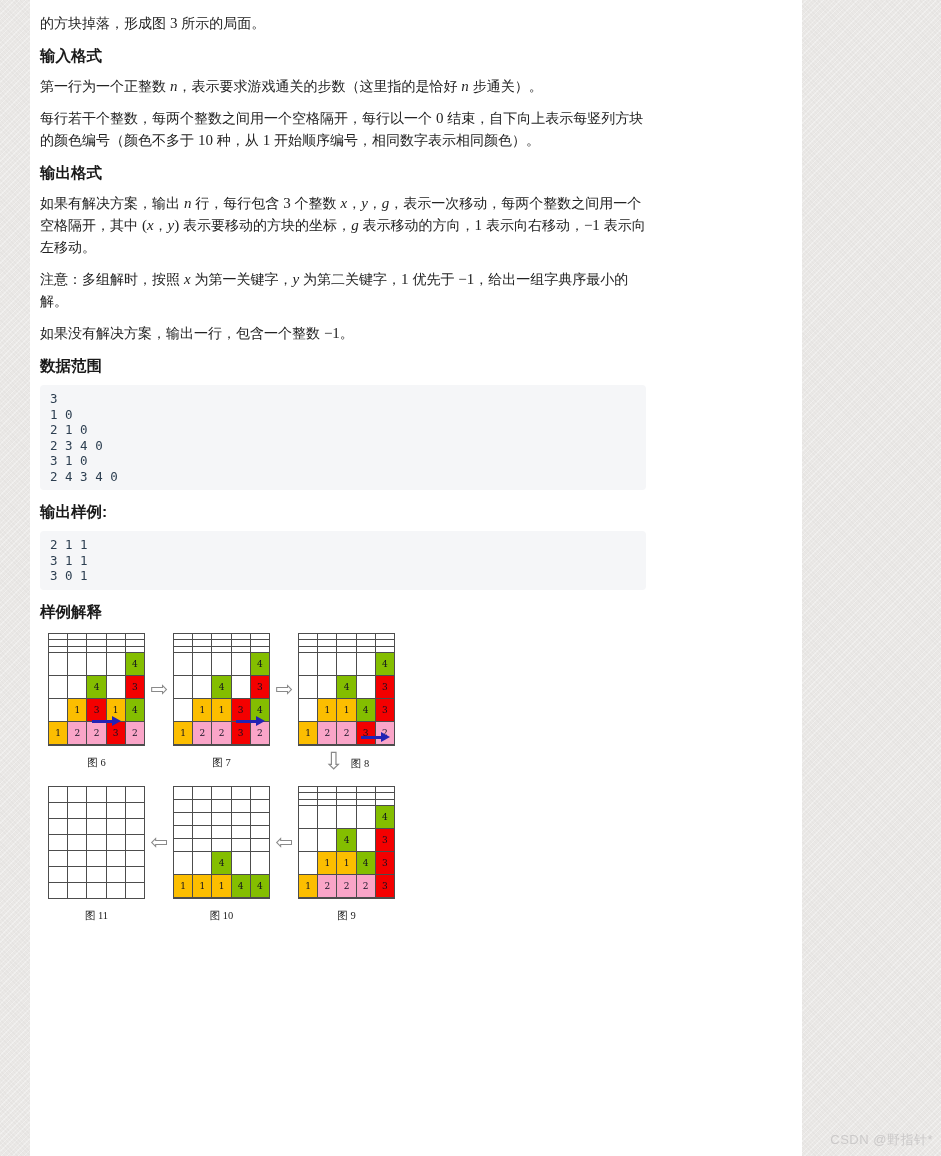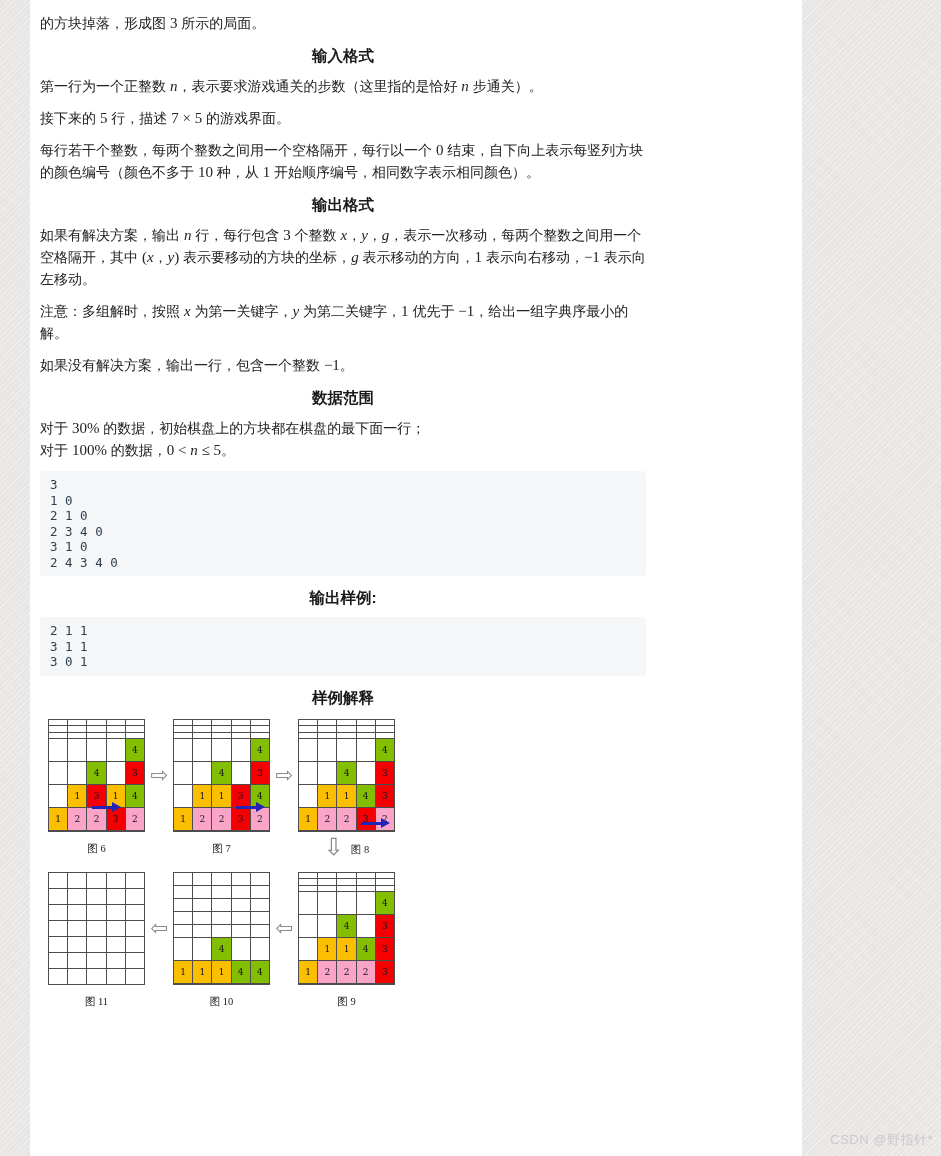--- a/index.html
+++ b/index.html
@@ -10,21 +10,21 @@
       repeating-linear-gradient(45deg, rgba(0,0,0,0.02) 0 1px, transparent 1px 3px),
       repeating-linear-gradient(-45deg, rgba(255,255,255,0.35) 0 1px, transparent 1px 4px);
     font-family:"Liberation Sans","DejaVu Sans",sans-serif;
   }
   .content{
     position:absolute;left:30px;top:0;width:772px;height:1156px;
     background:#ffffff;box-sizing:border-box;padding:2px 0 0 10px;
   }
   .article{width:606px;font-size:14px;line-height:22px;color:#222;}
   .article p{margin:10px 0;}
-  .article h4{font-size:15.5px;line-height:18px;font-weight:bold;color:#1a1a1a;margin:13px 0 10px;text-align:center;}
+  .article h4{font-size:15.5px;line-height:18px;font-weight:bold;color:#1a1a1a;margin:13px 0 10px;}
   .math{font-family:"Liberation Serif","DejaVu Serif",serif;font-size:15px;}
   .math.var{font-style:italic;}
   pre.codeblock{
     background:#f5f6f8;border-radius:4px;margin:9px 0 11px;
     padding:6px 10px;box-sizing:border-box;width:606px;
     font-family:"DejaVu Sans Mono","Liberation Mono",monospace;
     font-size:12.5px;line-height:15.5px;color:#2c3e50;white-space:pre;
   }
   .figures{margin:12px 0 14px;}
   .fig-row{display:flex;align-items:flex-start;margin-left:8px;margin-bottom:11px;}
@@ -58,28 +58,26 @@
 </style>
 </head>
 <body>
 
 <div class="page">
   <div class="content">
     <div class="article" id="article">
         <p><span class="cjk">的方块掉落，形成图 </span><span class="math">3</span><span class="cjk"> 所示的局面。</span></p>
         <h4>输入格式</h4>
         <p><span class="cjk">第一行为一个正整数 </span><span class="math var">n</span><span class="cjk">，表示要求游戏通关的步数（这里指的是恰好 </span><span class="math var">n</span><span class="cjk"> 步通关）。</span></p>
-        <p><span class="cjk">接下来的 </span><span class="math">5</span><span class="cjk"> 行，描述 </span><span class="math">7 × 5</span><span class="cjk"> 的游戏界面。</span></p>
         <p><span class="cjk">每行若干个整数，每两个整数之间用一个空格隔开，每行以一个 </span><span class="math">0</span><span class="cjk"> 结束，自下向上表示每竖列方块的颜色编号（颜色不多于 </span><span class="math">10</span><span class="cjk"> 种，从 </span><span class="math">1</span><span class="cjk"> 开始顺序编号，相同数字表示相同颜色）。</span></p>
         <h4>输出格式</h4>
         <p><span class="cjk">如果有解决方案，输出 </span><span class="math var">n</span><span class="cjk"> 行，每行包含 </span><span class="math">3</span><span class="cjk"> 个整数 </span><span class="math var">x</span><span class="cjk">，</span><span class="math var">y</span><span class="cjk">，</span><span class="math var">g</span><span class="cjk">，表示一次移动，每两个整数之间用一个空格隔开，其中 </span><span class="math">(</span><span class="math var">x</span><span class="cjk">，</span><span class="math var">y</span><span class="math">)</span><span class="cjk"> 表示要移动的方块的坐标，</span><span class="math var">g</span><span class="cjk"> 表示移动的方向，</span><span class="math">1</span><span class="cjk"> 表示向右移动，</span><span class="math">−1</span><span class="cjk"> 表示向左移动。</span></p>
         <p><span class="cjk">注意：多组解时，按照 </span><span class="math var">x</span><span class="cjk"> 为第一关键字，</span><span class="math var">y</span><span class="cjk"> 为第二关键字，</span><span class="math">1</span><span class="cjk"> 优先于 </span><span class="math">−1</span><span class="cjk">，给出一组字典序最小的解。</span></p>
         <p><span class="cjk">如果没有解决方案，输出一行，包含一个整数 </span><span class="math">−1</span><span class="cjk">。</span></p>
         <h4>数据范围</h4>
-        <p><span class="cjk">对于 </span><span class="math">30%</span><span class="cjk"> 的数据，初始棋盘上的方块都在棋盘的最下面一行；</span><br><span class="cjk">对于 </span><span class="math">100%</span><span class="cjk"> 的数据，</span><span class="math">0 &lt; </span><span class="math var">n</span><span class="math"> ≤ 5</span><span class="cjk">。</span></p>
         <pre class="codeblock">3
 1 0
 2 1 0
 2 3 4 0
 3 1 0
 2 4 3 4 0</pre>
         <h4>输出样例:</h4>
         <pre class="codeblock">2 1 1
 3 1 1
 3 0 1</pre>

